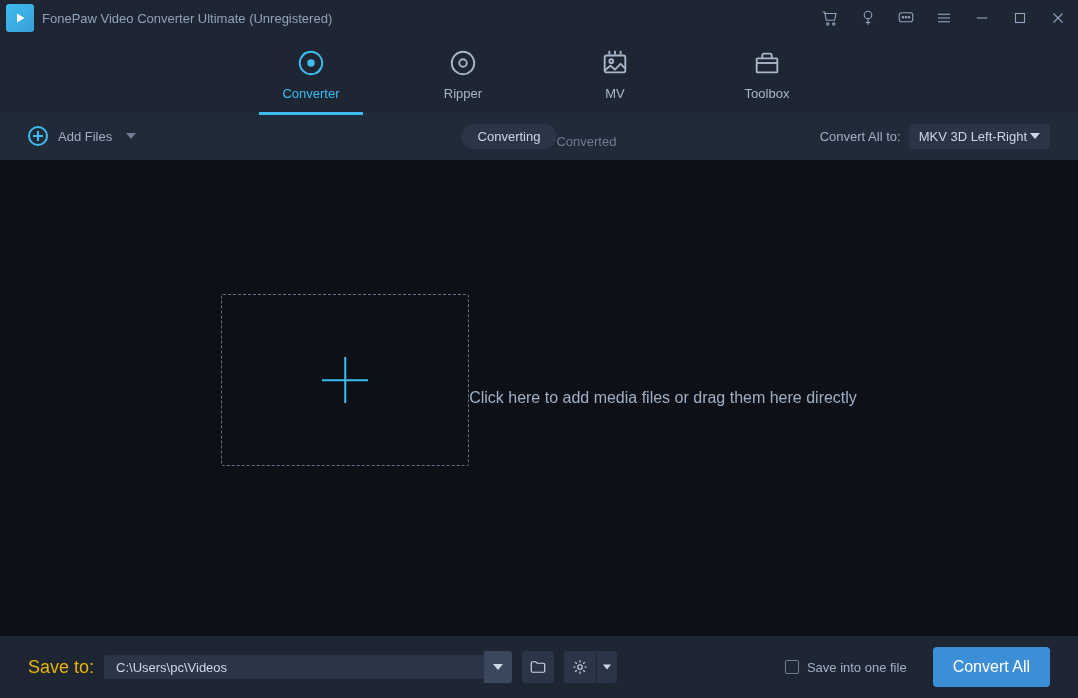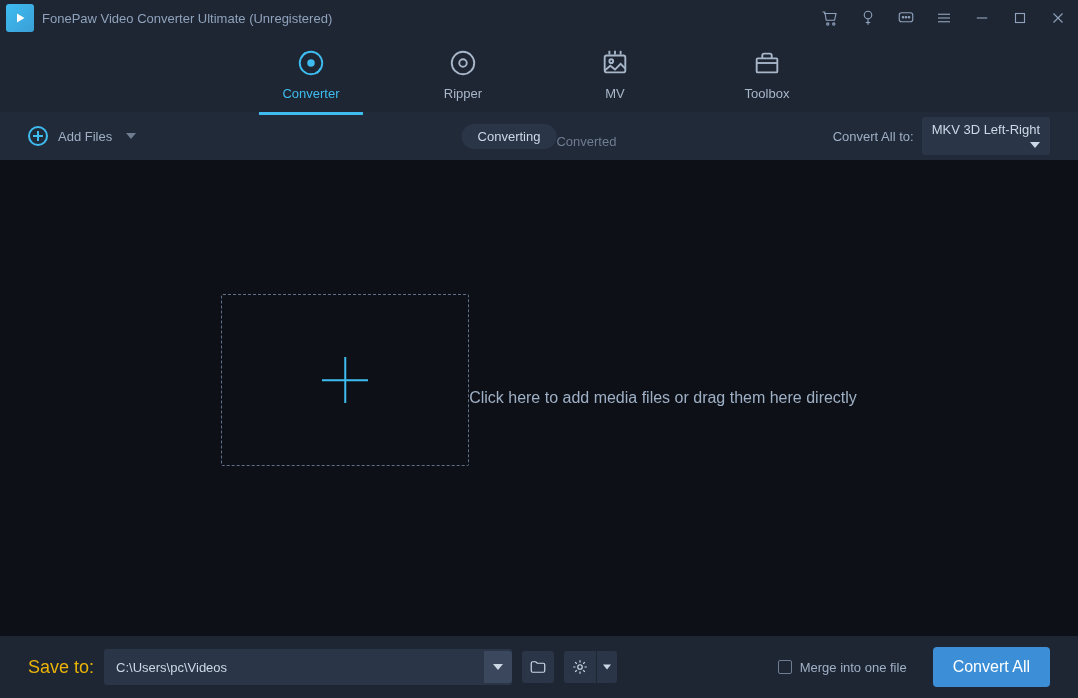--- a/index.html
+++ b/index.html
@@ -136,21 +136,20 @@
     background: #2a3647;
     border-radius: 3px;
     padding: 5px 10px;
     font-size: 13px;
     color: #cdd8e6;
     display: flex;
     align-items: center;
     gap: 3px;
     cursor: pointer;
     min-width: 128px;
-    flex-direction: column;
   }
   .format-dropdown svg { width: 10px; height: 10px; fill: #cdd8e6; margin-left: auto; }
 
   
   .dropzone-area {
     height: 476px;
     background: #0d1117;
     display: flex;
     flex-direction: row;
     align-items: center;
@@ -192,21 +191,21 @@
     align-items: center;
     padding: 0 28px;
     gap: 10px;
   }
   .save-label { font-size: 18px; color: #eab308; }
   .path-field {
     display: flex;
     align-items: center;
     background: #2a3647;
     border-radius: 3px;
-    height: 36px;
+    height: 24px;
   }
   .path-input {
     background: transparent;
     border: none;
     color: #cdd8e6;
     font-size: 13px;
     padding: 0 12px;
     width: 380px;
     outline: none;
   }
@@ -433,19 +432,19 @@
     </div>
     <div class="dd">
       <svg viewBox="0 0 10 10">
           <polygon points="0,2 10,2 5,8"></polygon>
         </svg>
     </div>
   </div>
 
   <div class="merge">
     <div class="checkbox"></div>
-    <span class="merge-label">Merge into one file</span>
+    <span class="merge-label">Save into one file</span>
   </div>
 
   <div class="convert-btn">
     <span>Convert All</span>
   </div>
 </div>
 
 </body></html>

